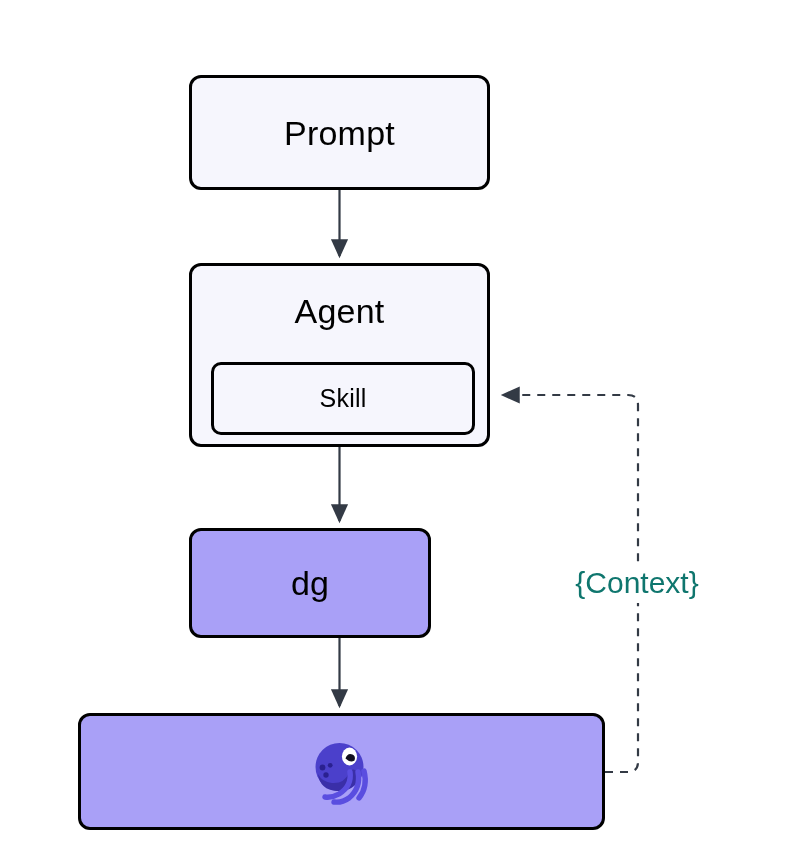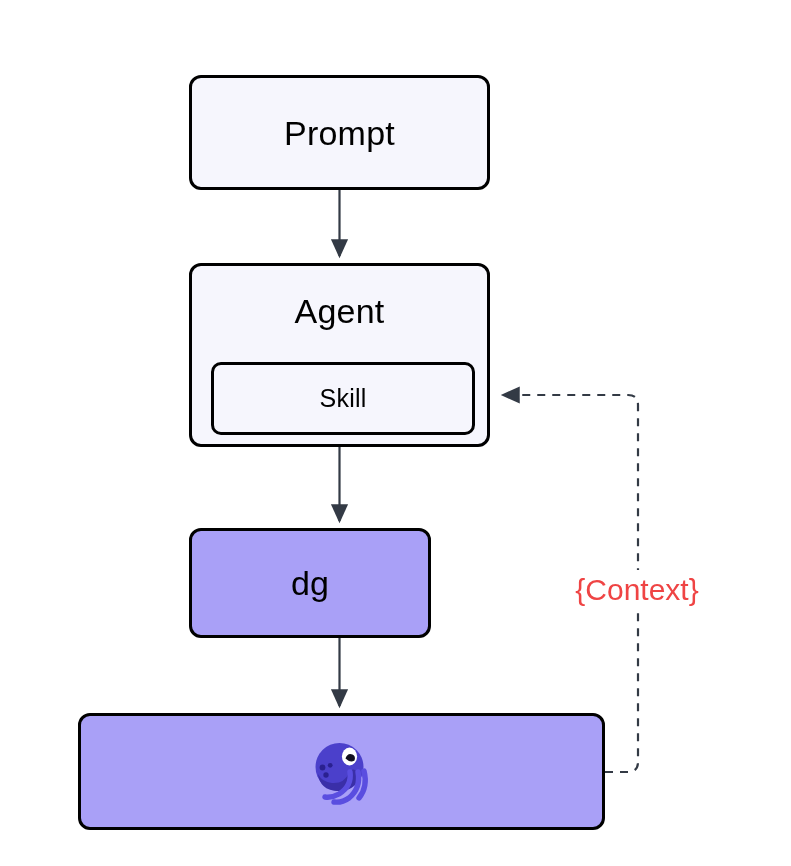--- a/index.html
+++ b/index.html
@@ -109,25 +109,24 @@
     display: block;
   }
   
   #edge-label-context {
     position: absolute;
     left: 541px;
     top: 563px;
     width: 192px;
     text-align: center;
     font-size: 30px;
-    color: #ef4444;
+    color: #0f766e;
     background: #ffffff;
     padding: 3px 0;
     white-space: nowrap;
-    margin-top: 7px;
   }
 </style>
 </head>
 <body>
 
 <div id="canvas">
 
   <svg class="edges" viewBox="0 0 791 866" width="791" height="866" xmlns="http://www.w3.org/2000/svg">
     <defs>
       <marker id="arrowhead" markerWidth="9" markerHeight="9" refX="7.6" refY="4.5" orient="auto" markerUnits="strokeWidth">

